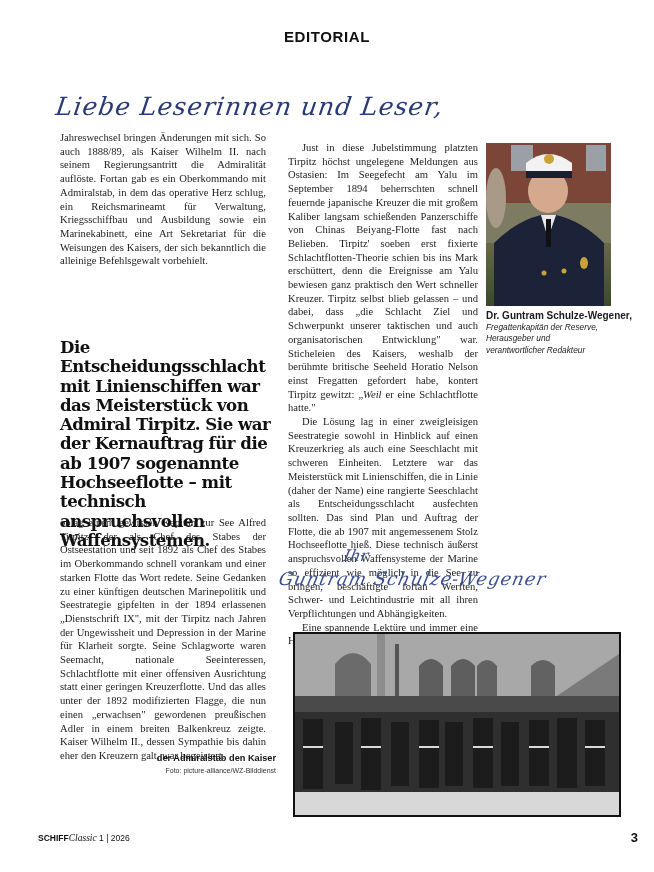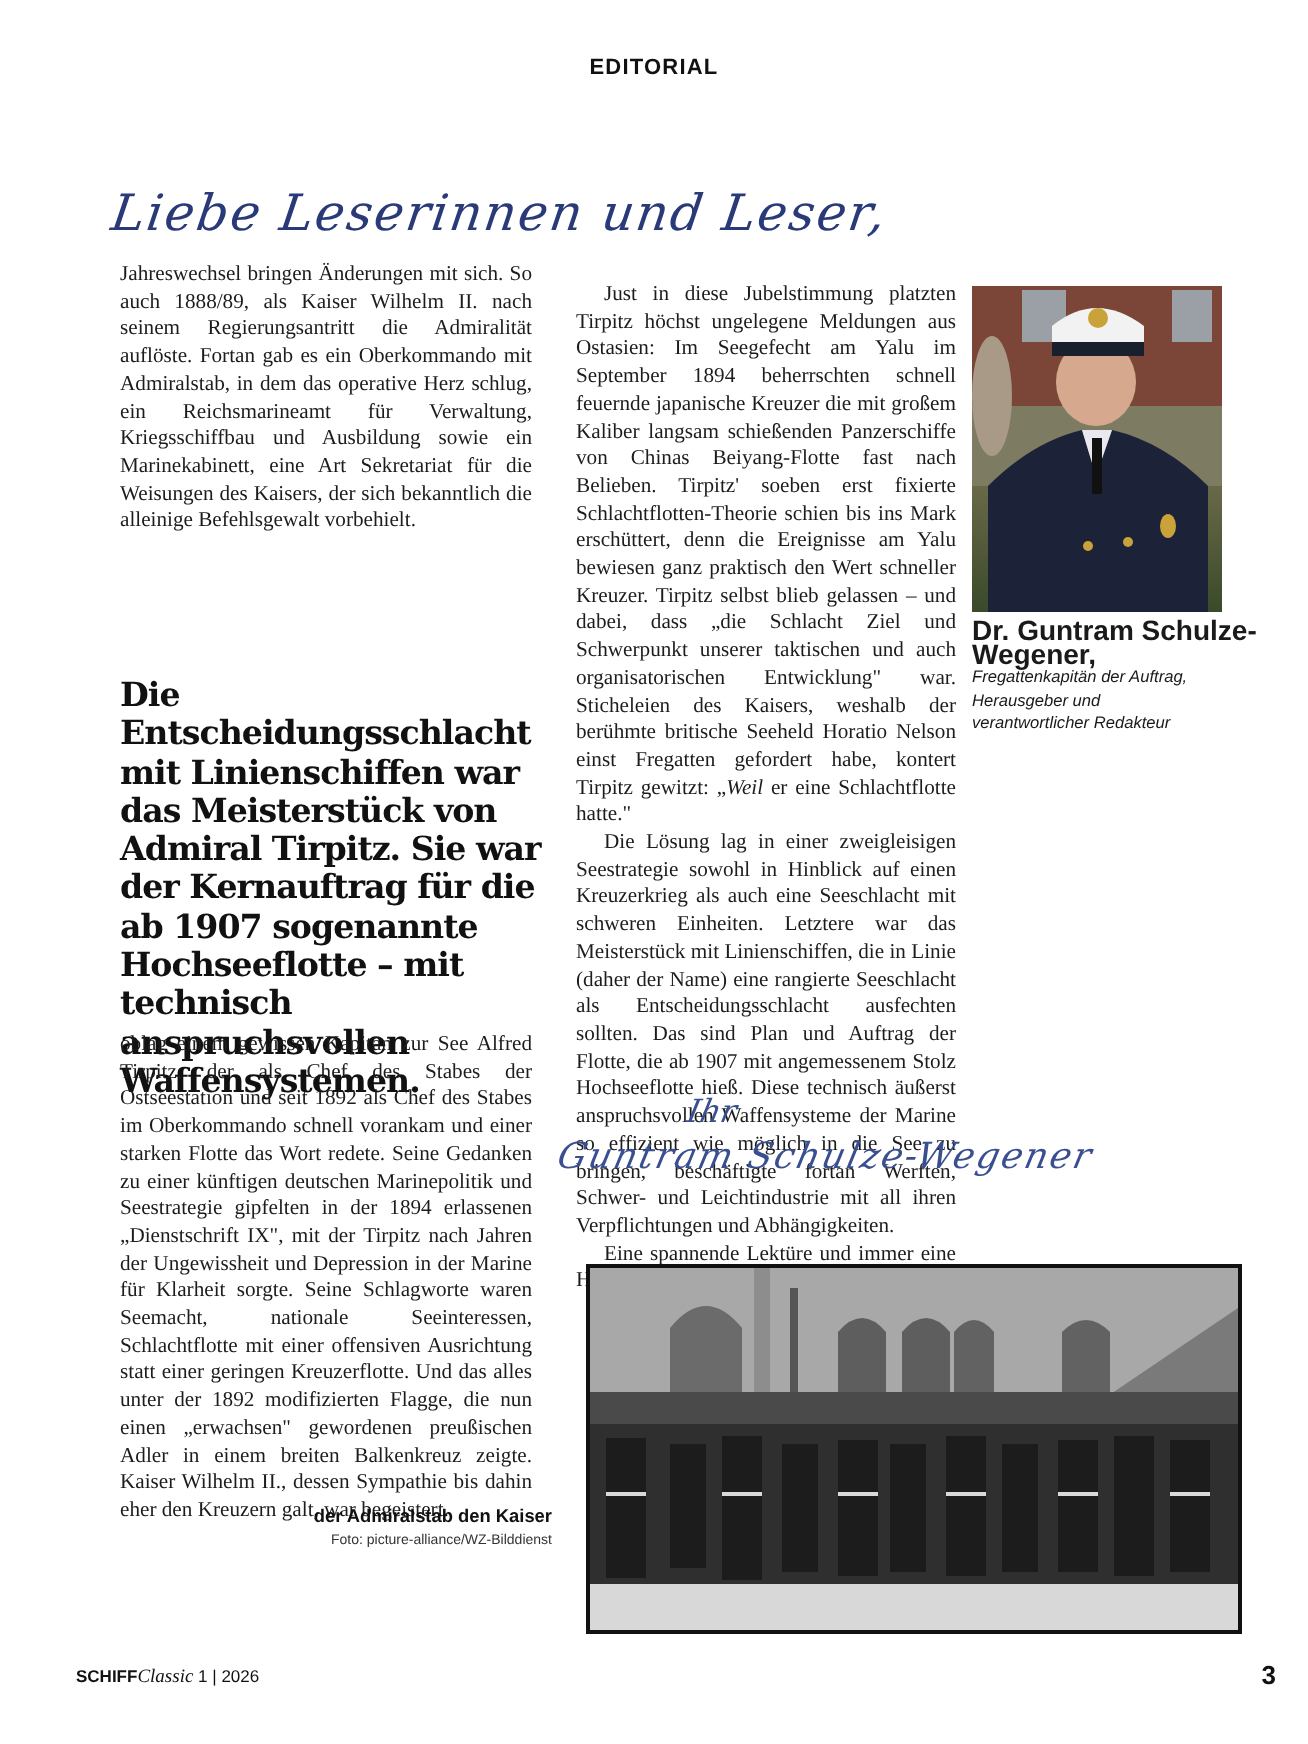--- a/index.html
+++ b/index.html
@@ -1,35 +1,35 @@
 <!DOCTYPE html>
 <html><head>
 <meta charset="utf-8">
 <style>
   html, body { margin: 0; padding: 0; background: #ffffff; }
   body { width: 654px; height: 872px; position: relative; overflow: hidden; color: #1a1a1a; }
   .section-label { position: absolute; top: 28px; left: 0; width: 654px; text-align: center;
-    font-family: "Liberation Sans", sans-serif; font-weight: bold; font-size: 11px; letter-spacing: 0.6px; color: #111; }
+    font-family: "Liberation Sans", sans-serif; font-weight: bold; font-size: 15px; letter-spacing: 0.6px; color: #111; }
   .salutation { position: absolute; left: 56px; top: 92px; font-family: "DejaVu Serif", serif; font-style: italic;
     font-size: 25px; color: #2a3a78; letter-spacing: 1px; transform: skewX(-8deg); }
   .col { position: absolute; font-family: "Liberation Serif", serif; font-size: 10.6px; line-height: 13.7px;
     text-align: justify; hyphens: auto; color: #1c1c1c; }
   .col p { margin: 0; }
   .col p.indent { text-indent: 14px; }
   #col1a { left: 60px; top: 131px; width: 206px; }
   #col1b { left: 60px; top: 516px; width: 206px; }
   #col2 { left: 288px; top: 141px; width: 190px; }
   .pullquote { position: absolute; left: 60px; top: 338px; width: 215px;
     font-family: "DejaVu Serif", serif; font-weight: bold; font-size: 16.6px; line-height: 19.3px; color: #111;
     letter-spacing: -0.5px; }
   .portrait { position: absolute; left: 486px; top: 143px; width: 125px; height: 163px; overflow: hidden;
     background: linear-gradient(180deg, #7a4a3a 0%, #8a5646 40%, #6a6a4a 60%, #3a4a2a 100%); }
   .caption-block { position: absolute; left: 486px; top: 310px; width: 160px; font-family: "Liberation Sans", sans-serif;
     font-size: 8.3px; line-height: 11.5px; color: #1a1a1a; }
-  .caption-block .name { font-weight: bold; font-size: 14px; }
+  .caption-block .name { font-weight: bold; font-size: 10px; }
   .caption-block .role { font-style: italic; }
   .signature { position: absolute; left: 286px; top: 546px; font-family: "DejaVu Serif", serif; font-style: italic;
     color: #3a4f8f; transform: skewX(-12deg); }
   .signature .sig-dr { position: absolute; left: 60px; top: 0; font-size: 16px; }
   .signature .sig-name { position: absolute; left: 0; top: 22px; font-size: 18px; white-space: nowrap; letter-spacing: 1px; }
   .photo { position: absolute; left: 293px; top: 632px; width: 324px; height: 181px; border: 2px solid #111;
     background: #cfcfcf; overflow: hidden; }
   .photo-caption { position: absolute; left: 60px; top: 752px; width: 216px; text-align: right;
     font-family: "Liberation Sans", sans-serif; color: #111; }
   .photo-caption .cap { font-weight: bold; font-size: 9.2px; line-height: 12.5px; }
@@ -78,21 +78,21 @@
     <path d="M55 72 L62 95 L70 72 Z" fill="#e8e8ee"></path>
     <rect x="60" y="76" width="5" height="28" fill="#111"></rect>
     <circle cx="58" cy="130" r="2.5" fill="#c9a23a"></circle>
     <circle cx="78" cy="128" r="2.5" fill="#c9a23a"></circle>
     <ellipse cx="98" cy="120" rx="4" ry="6" fill="#c9a23a"></ellipse>
   </svg>
 </div>
 
 <div class="caption-block">
   <div class="name">Dr. Guntram Schulze-Wegener,</div>
-  <div class="role">Fregattenkapitän der Auftrag,</div>
+  <div class="role">Fregattenkapitän der Reserve,</div>
   <div class="role">Herausgeber und</div>
   <div class="role">verantwortlicher Redakteur</div>
 </div>
 
 <div class="signature">
   <span class="sig-dr">Ihr</span>
   <span class="sig-name">Guntram Schulze-Wegener</span>
 </div>
 
 <div class="photo">

